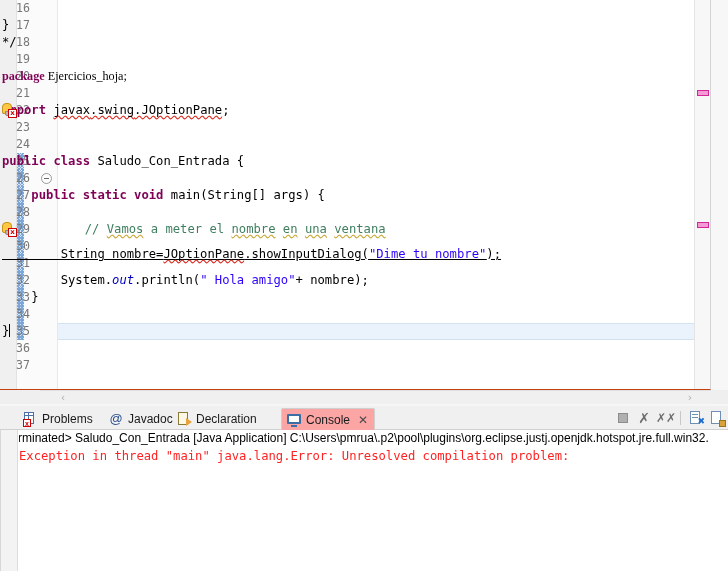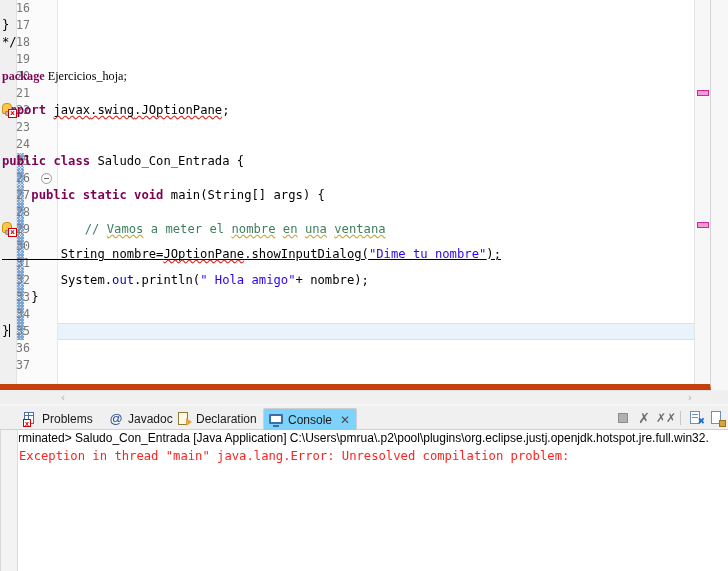--- a/index.html
+++ b/index.html
@@ -15,21 +15,21 @@
 
   
   .editor-wrap {
     position: absolute; left: 0; top: 0; width: 728px; height: 404px;
     background: #efeff0;
   }
   .editor-inner {
     position: absolute; left: 0; top: 0; width: 711px; height: 390px;
     background: #ffffff;
     border-right: 1px solid #d4d4d4;
-    border-bottom: 6px solid #c2410c;
+    border-bottom: 1px solid #c2410c;
     overflow: hidden;
   }
   
   .ann-col {
     position: absolute; left: 0; top: 0; width: 17px; height: 390px;
     background: #f0f0f0;
     border-right: 1px solid #e2e2e2;
   }
   
   .change-bar {
@@ -74,21 +74,21 @@
     position: absolute; left: 58px; right: 0; height: 17px;
     background: #eaf2fb;
     border-top: 1px solid #d3e2f2;
     border-bottom: 1px solid #d3e2f2;
   }
 
   
   .kw  { color: #7f0055; font-weight: bold; }
   .str { color: #2a00ff; }
   .cmt { color: #3f7f5f; }
-  .fld { color: #0000c0; }
+  .fld { color: #0000c0; font-style: italic; }
 
   .squig {
     text-decoration: underline;
     text-decoration-style: wavy;
     text-decoration-color: #d93025;
     text-decoration-skip-ink: none;
   }
   .squig-warn {
     text-decoration: underline;
     text-decoration-style: wavy;
@@ -167,23 +167,24 @@
     border-bottom: 1px solid #d0d0d0;
   }
   .tab {
     position: absolute; top: 2px; height: 22px; line-height: 22px;
     padding: 0 6px 0 4px;
     font-size: 12px; color: #1a1a1a;
     display: flex; align-items: center; gap: 4px;
     white-space: nowrap;
   }
   .tab.active {
-    background: #7dd3fc;
+    background: #fca5a5;
     border: 1px solid #cfcfcf; border-bottom: none;
     border-radius: 2px 2px 0 0;
+    margin-left: 18px;
   }
   .tab .tlabel { font-family: "Liberation Sans", sans-serif; }
   .tab .closex { color: #4a4a4a; font-size: 12px; margin-left: 4px; }
 
   .icn { display: inline-block; position: relative; width: 16px; height: 16px; flex: 0 0 16px; }
 
   
   .icn-problems .g1 { position:absolute; left:2px; top:1px; width:10px; height:12px; background:#ffffff; border:1px solid #4d6fa8; }
   .icn-problems .g2 { position:absolute; left:2px; top:4px; width:10px; height:1px; background:#4d6fa8; }
   .icn-problems .g3 { position:absolute; left:6px; top:1px; width:1px; height:12px; background:#4d6fa8; }

